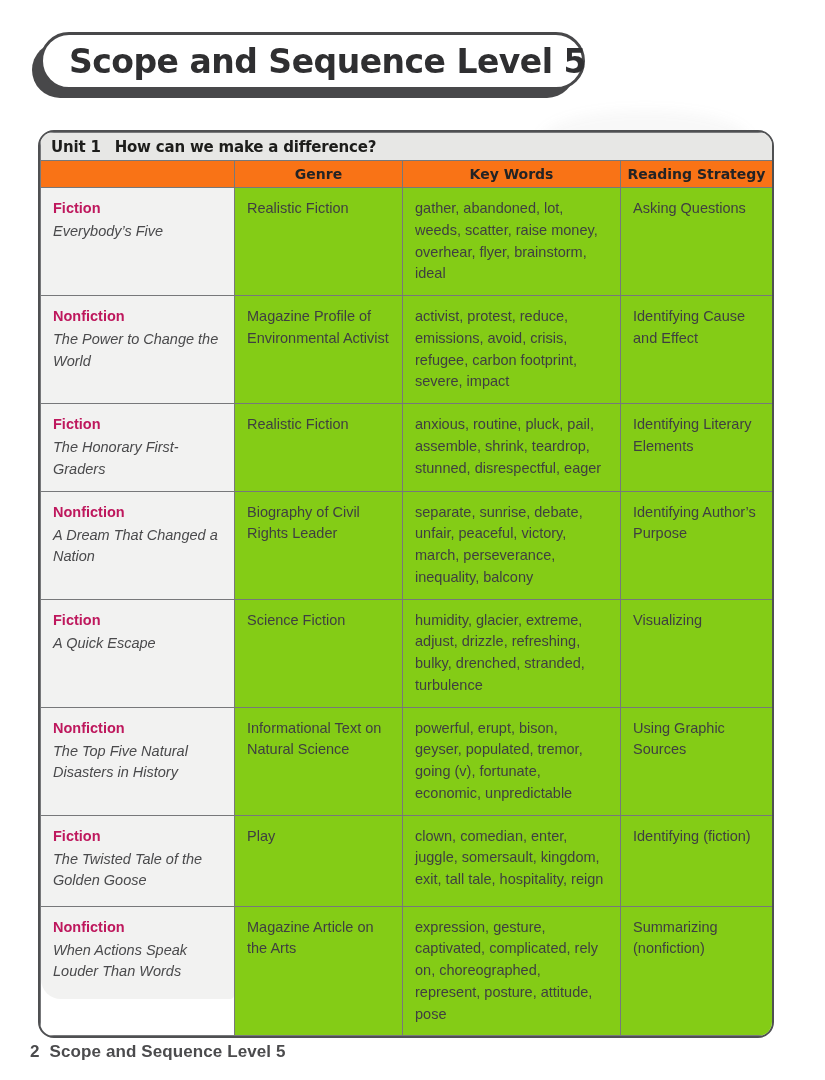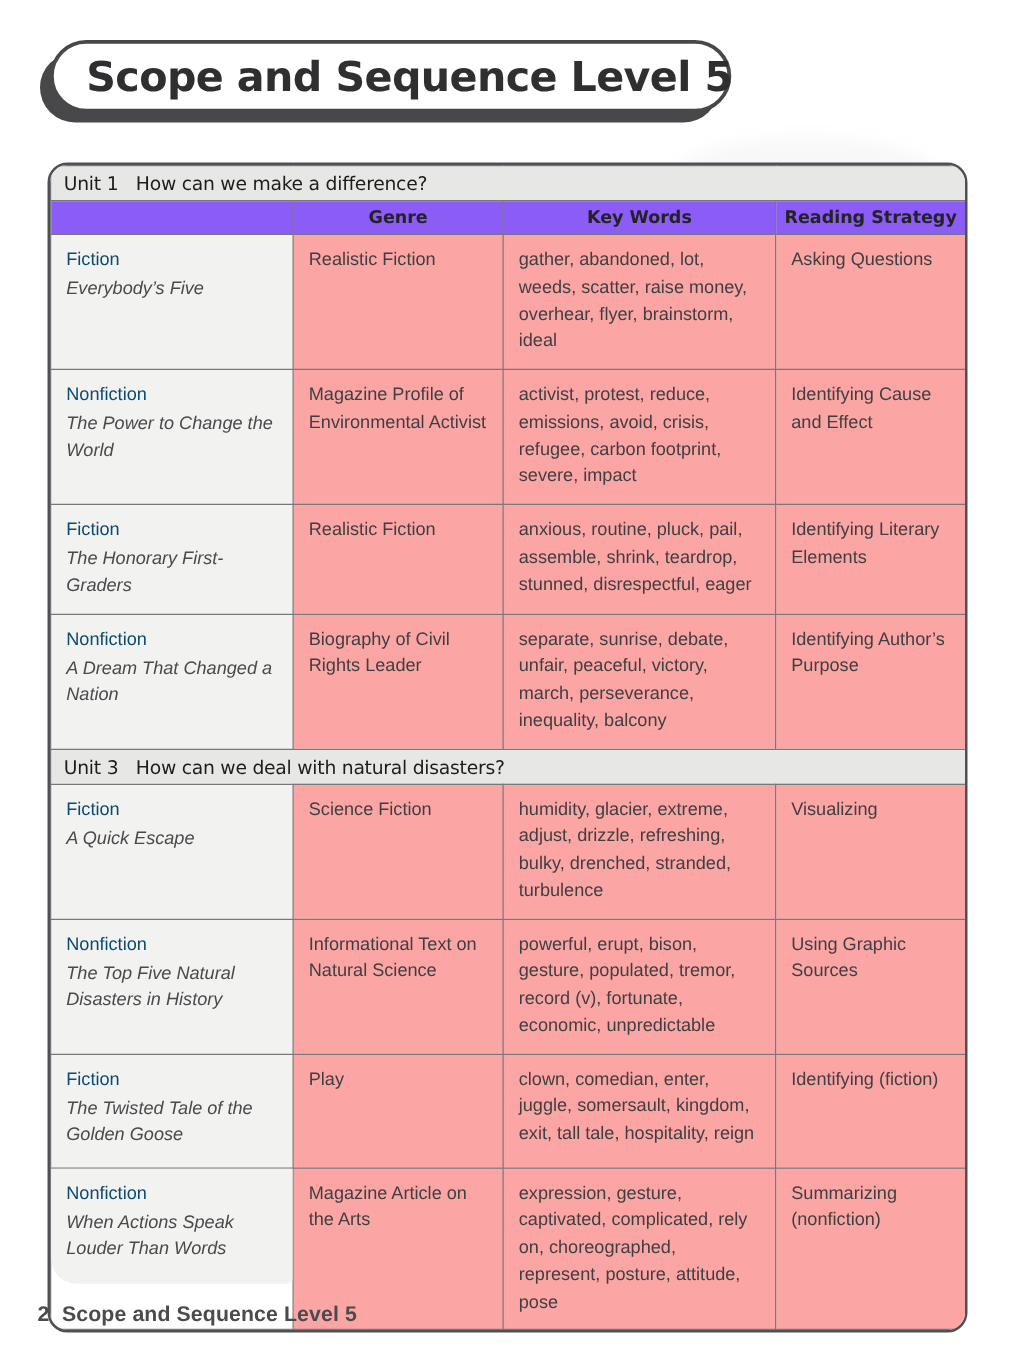--- a/index.html
+++ b/index.html
@@ -38,37 +38,37 @@
     border:2px solid #4f5052;border-radius:16px;overflow:hidden;
     background:#ffffff;
   }
   table{border-collapse:collapse;table-layout:fixed;width:100%;}
   col.c1{width:194px;} col.c2{width:168px;} col.c3{width:218px;} col.c4{width:152px;}
   td{border:1px solid #77787a;vertical-align:top;box-sizing:border-box;}
 
   tr.unit-band td{
     background:#e7e7e5;
     font-family:"DejaVu Sans","Liberation Sans",sans-serif;
-    font-weight:normal;font-size:15px;color:#1d1d1b;
+    font-weight:bold;font-size:15px;color:#1d1d1b;
     padding:5px 10px 4px 10px;height:24px;vertical-align:middle;
     letter-spacing:-0.2px;
   }
   tr.unit-band .unit-label{margin-right:14px;}
 
   tr.col-header-row td{
-    background:#8b5cf6;text-align:center;
+    background:#f97316;text-align:center;
     font-family:"DejaVu Sans","Liberation Sans",sans-serif;
     font-weight:bold;font-size:14px;color:#232325;
     padding:5px 4px;height:26px;vertical-align:middle;
   }
 
   td.title-cell{background:#f2f2f1;padding:10px 12px;}
-  .row-type{font-weight:normal;font-size:14.5px;color:#0c4a6e;line-height:1.45;}
+  .row-type{font-weight:bold;font-size:14.5px;color:#be185d;line-height:1.45;}
   .row-title{font-style:italic;font-size:14.5px;color:#4a4a4c;line-height:1.5;margin-top:2px;}
-  td.text-cell{padding:10px 12px;font-size:14.5px;color:#3f3f41;line-height:1.5;background:#fca5a5;}
+  td.text-cell{padding:10px 12px;font-size:14.5px;color:#3f3f41;line-height:1.5;background:#84cc16;}
 
   tr.r1{height:89px;} tr.r2{height:92px;} tr.r3{height:64px;} tr.r4{height:96px;}
   tr.r5{height:92px;} tr.r6{height:93px;} tr.r7{height:91px;} tr.r8{height:128px;}
 
   
   tr.r8 td.title-cell{background:transparent;position:relative;}
   tr.r8 td.title-cell::before{
     content:"";position:absolute;left:0;top:0;right:0;bottom:36px;
     background:#f2f2f1;border-bottom-left-radius:20px;border-bottom-right-radius:4px;
   }
@@ -148,43 +148,38 @@
       <tr class="data-row r4">
         <td class="title-cell">
           <div class="row-type">Nonfiction</div>
           <div class="row-title">A Dream That Changed a Nation</div>
         </td>
         <td class="text-cell">Biography of Civil Rights Leader</td>
         <td class="text-cell">separate, sunrise, debate, unfair, peaceful, victory, march, perseverance, inequality, balcony</td>
         <td class="text-cell">Identifying Author’s Purpose</td>
       </tr>
 
-      <tr class="unit-band">
-        <td colspan="4">
-          <span class="unit-label">Unit 3</span><span class="unit-question">How can we deal with natural disasters?</span>
-        </td>
-      </tr>
 
       <tr class="data-row r5">
         <td class="title-cell">
           <div class="row-type">Fiction</div>
           <div class="row-title">A Quick Escape</div>
         </td>
         <td class="text-cell">Science Fiction</td>
         <td class="text-cell">humidity, glacier, extreme, adjust, drizzle, refreshing, bulky, drenched, stranded, turbulence</td>
         <td class="text-cell">Visualizing</td>
       </tr>
 
       <tr class="data-row r6">
         <td class="title-cell">
           <div class="row-type">Nonfiction</div>
           <div class="row-title">The Top Five Natural Disasters in History</div>
         </td>
         <td class="text-cell">Informational Text on Natural Science</td>
-        <td class="text-cell">powerful, erupt, bison, gesture, populated, tremor, record (v), fortunate, economic, unpredictable</td>
+        <td class="text-cell">powerful, erupt, bison, geyser, populated, tremor, going (v), fortunate, economic, unpredictable</td>
         <td class="text-cell">Using Graphic Sources</td>
       </tr>
 
 
       <tr class="data-row r7">
         <td class="title-cell">
           <div class="row-type">Fiction</div>
           <div class="row-title">The Twisted Tale of the Golden Goose</div>
         </td>
         <td class="text-cell">Play</td>

